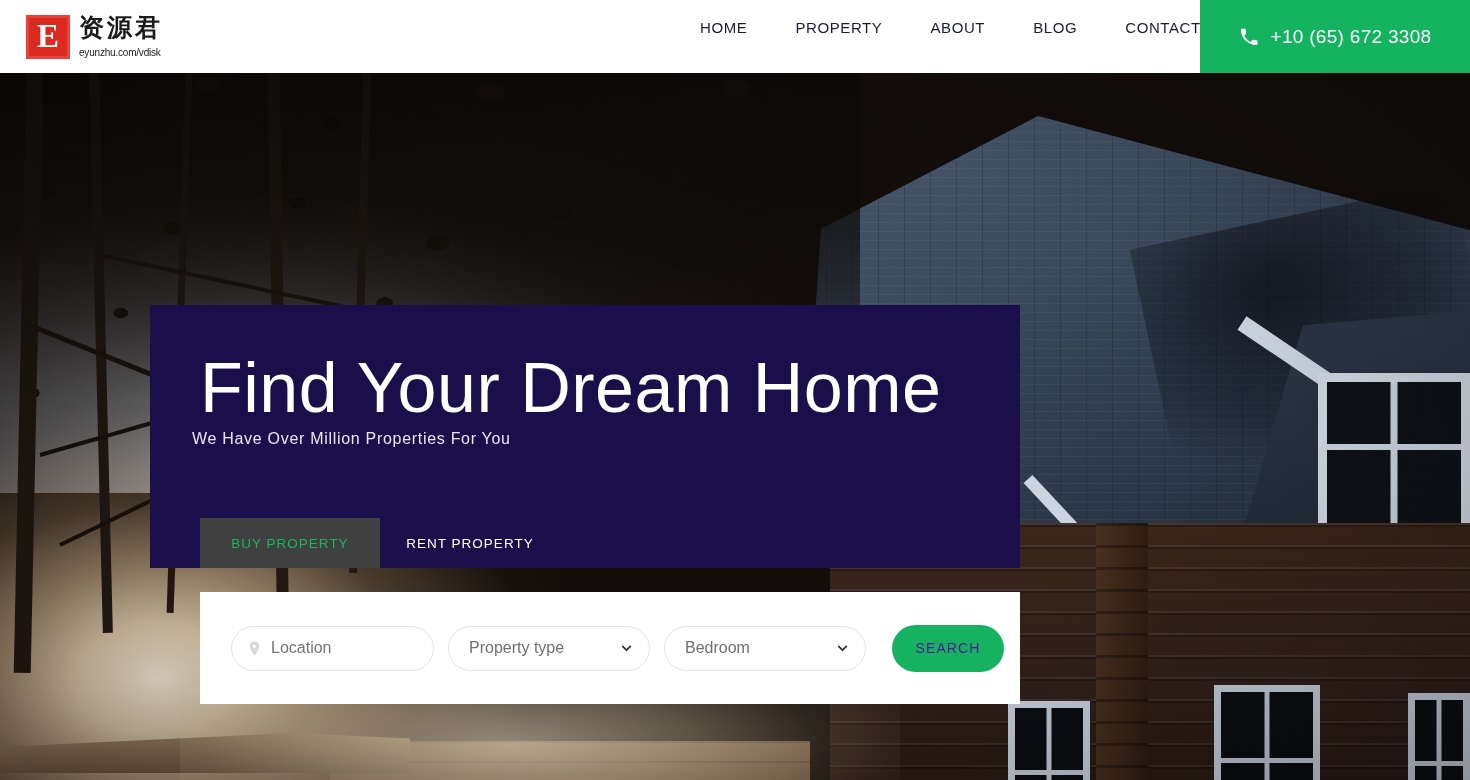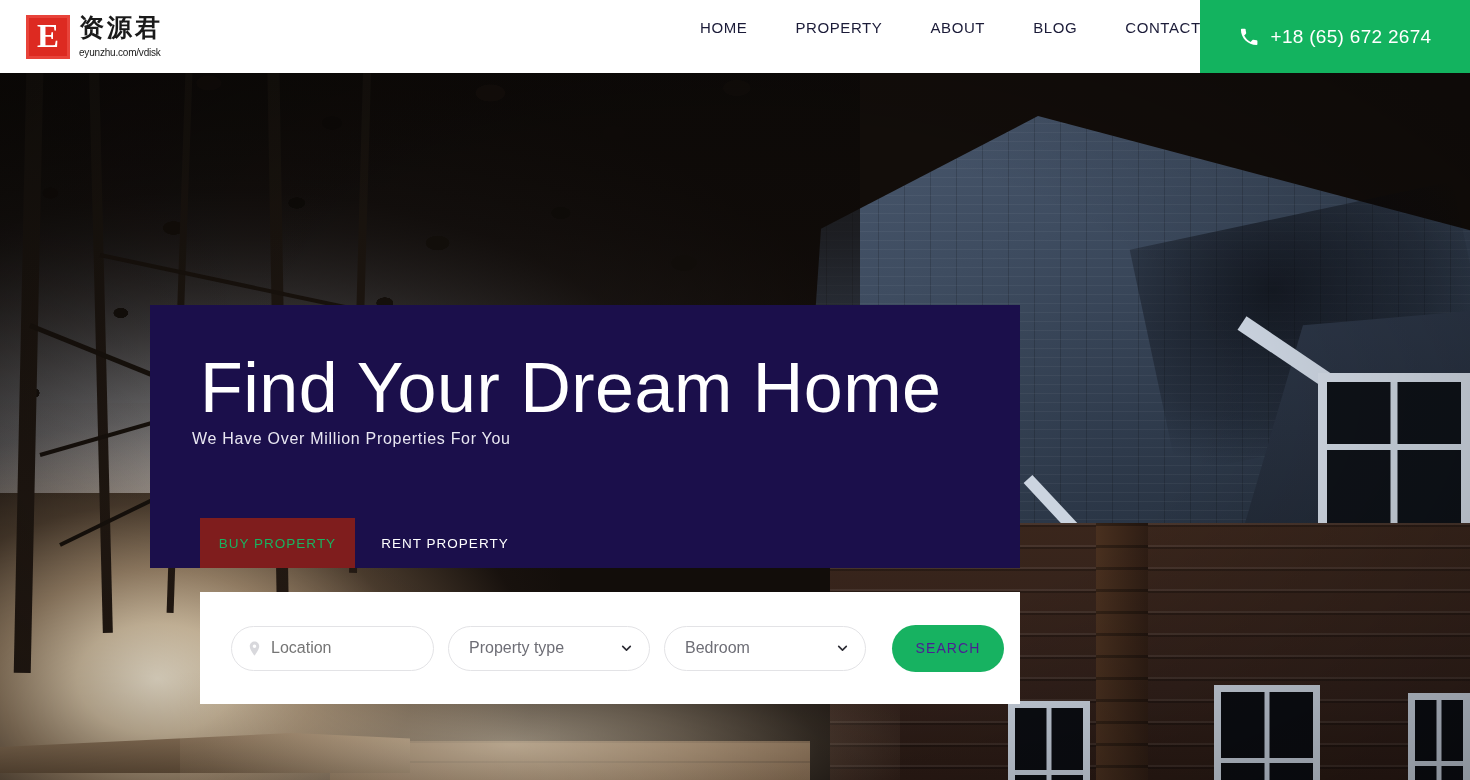--- a/index.html
+++ b/index.html
@@ -242,21 +242,21 @@
     position: absolute; left: 42px; top: 125px;
     color: #e9e7f2; font-size: 16px; letter-spacing: 0.7px; white-space: nowrap;
   }
   .tabs {
     position: absolute; left: 50px; top: 213px; display: flex; z-index: 12;
   }
   .tab {
     height: 50px; display: flex; align-items: center; justify-content: center;
     font-size: 13.5px; letter-spacing: 1px; cursor: pointer; white-space: nowrap;
   }
-  .tab.active { background: #7f1d1d; color: #19b260; width: 155px; }
+  .tab.active { background: #404040; color: #19b260; width: 180px; }
   .tab.inactive { background: transparent; color: #ffffff; width: 180px; }
 
   .search-card {
     position: absolute; left: 200px; top: 592px; width: 820px; height: 112px;
     background: #ffffff; z-index: 11;
     display: flex; align-items: center; padding-left: 31px; gap: 14px;
   }
   .field {
     height: 45px; border: 1px solid #e3e3e6; border-radius: 24px;
     display: flex; align-items: center; background: #fff;
@@ -337,21 +337,21 @@
       <a href="#">PROPERTY</a>
       <a href="#">ABOUT</a>
       <a href="#">BLOG</a>
       <a href="#">CONTACT</a>
     </div>
 
     <div class="phone-box">
       <svg class="phone-icon" viewBox="0 0 24 24">
         <path fill="#ffffff" d="M6.6 10.8c1.6 3.1 4.1 5.6 7.2 7.2l2.4-2.4c.3-.3.7-.4 1.1-.3 1.2.4 2.5.6 3.8.6.6 0 1 .4 1 1v3.8c0 .6-.4 1-1 1C10.6 21.7 2.3 13.4 2.3 3.1c0-.6.4-1 1-1H7c.6 0 1 .4 1 1 0 1.3.2 2.6.6 3.8.1.4 0 .8-.3 1.1l-2.4 2.8z"></path>
       </svg>
-      <span class="phone-num">+18 (65) 672 2674</span>
+      <span class="phone-num">+10 (65) 672 3308</span>
     </div>
   </div>
 
   <div class="hero-panel">
     <div class="hero-title">Find Your Dream Home</div>
     <div class="hero-sub">We Have Over Million Properties For You</div>
 
     <div class="tabs">
       <div class="tab active">BUY PROPERTY</div>
       <div class="tab inactive">RENT PROPERTY</div>

